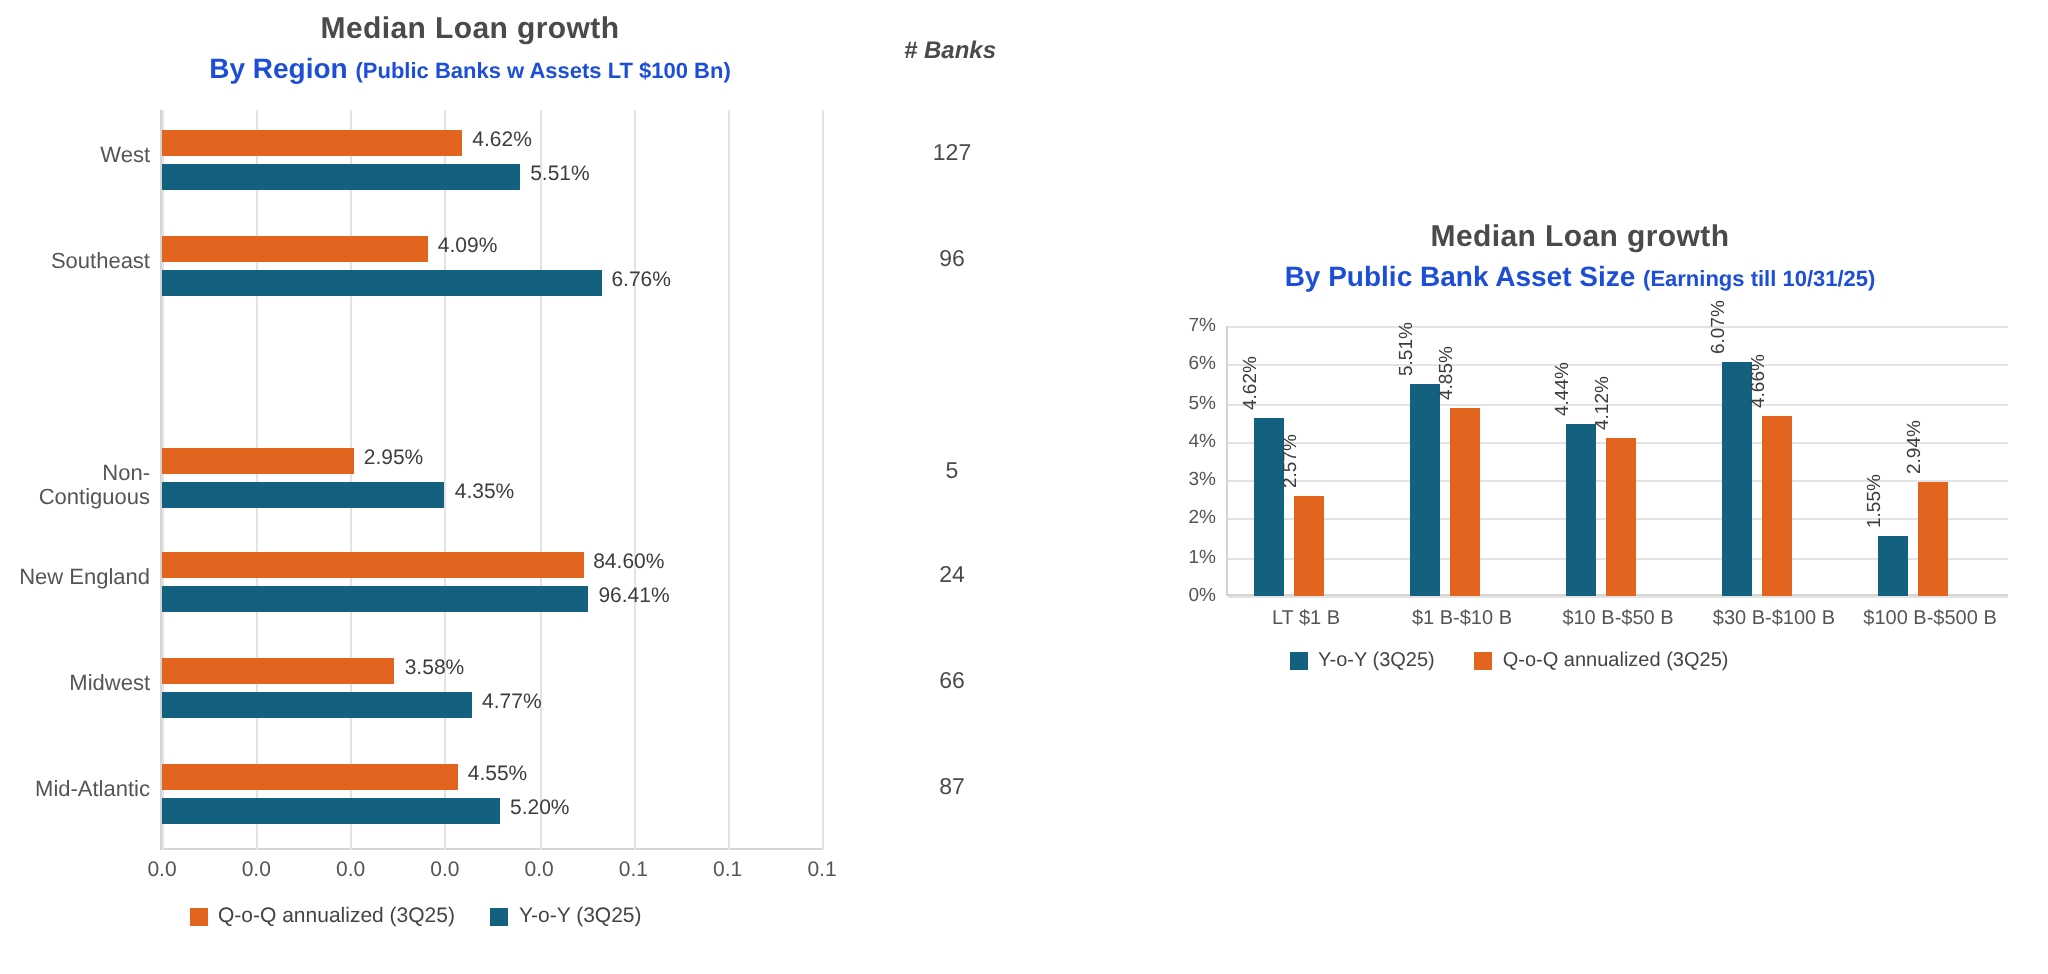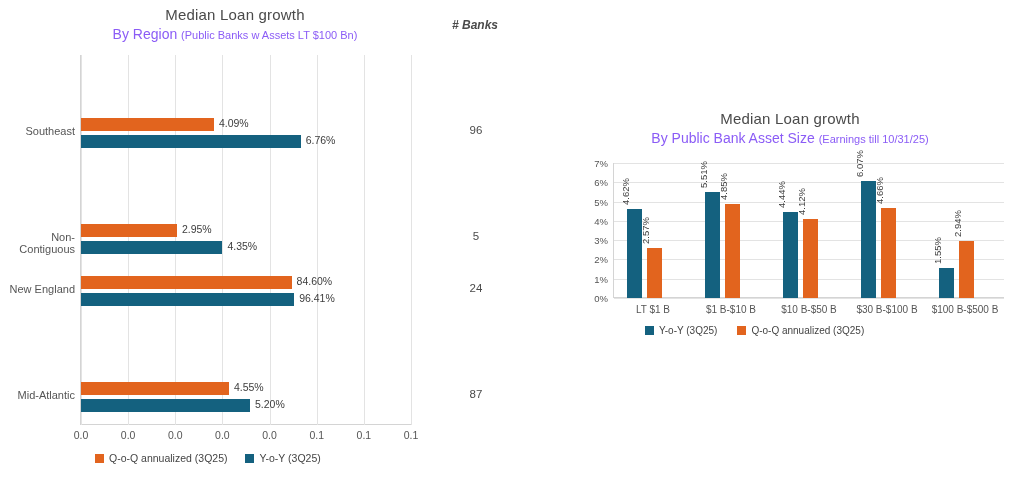--- a/index.html
+++ b/index.html
@@ -21,29 +21,30 @@
 
   
   #left-panel {
     left: 0;
     top: 0;
     width: 520px;
     height: 487px;
   }
   .title-block {
     text-align: center;
+    font-weight: bold;
   }
   .chart-title {
     font-size: 15px;
     color: #4a4a4a;
     letter-spacing: .2px;
   }
   .chart-subtitle {
     font-size: 14px;
-    color: #8b5cf6;
+    color: #1d4ed8;
     margin-top: 3px;
   }
   .chart-subtitle .small {
     font-size: 11px;
   }
   #left-title {
     position: absolute;
     left: 60px;
     top: 6px;
     width: 350px;
@@ -253,20 +254,28 @@
       <div class="gridline" style="left: 141.429px;"></div>
       <div class="xtick" style="left: 141.429px;">0.0</div>
       <div class="gridline" style="left: 188.571px;"></div>
       <div class="xtick" style="left: 188.571px;">0.0</div>
       <div class="gridline" style="left: 235.714px;"></div>
       <div class="xtick" style="left: 235.714px;">0.1</div>
       <div class="gridline" style="left: 282.857px;"></div>
       <div class="xtick" style="left: 282.857px;">0.1</div>
       <div class="gridline" style="left: 330px;"></div>
       <div class="xtick" style="left: 330px;">0.1</div>
+      <div class="cat-group" style="top: 0px; height: 52.8571px;">
+        <div class="cat-label">West</div>
+        <div class="bar orange" style="width: 150.15px;"></div>
+        <div class="bar-label orange-lab" style="left: 155.15px;">4.62%</div>
+        <div class="bar blue" style="width: 179.075px;"></div>
+        <div class="bar-label blue-lab" style="left: 184.075px;">5.51%</div>
+        <div class="bank-count">127</div>
+      </div>
       <div class="cat-group" style="top: 52.8571px; height: 52.8571px;">
         <div class="cat-label">Southeast</div>
         <div class="bar orange" style="width: 132.925px;"></div>
         <div class="bar-label orange-lab" style="left: 137.925px;">4.09%</div>
         <div class="bar blue" style="width: 219.7px;"></div>
         <div class="bar-label blue-lab" style="left: 224.7px;">6.76%</div>
         <div class="bank-count">96</div>
       </div>
       <div class="cat-group" style="top: 158.571px; height: 52.8571px;">
         <div class="cat-label">Non-Contiguous</div>
@@ -276,20 +285,28 @@
         <div class="bar-label blue-lab" style="left: 146.375px;">4.35%</div>
         <div class="bank-count">5</div>
       </div>
       <div class="cat-group" style="top: 211.429px; height: 52.8571px;">
         <div class="cat-label">New England</div>
         <div class="bar orange" style="width: 210.6px;"></div>
         <div class="bar-label orange-lab" style="left: 215.6px;">84.60%</div>
         <div class="bar blue" style="width: 213.2px;"></div>
         <div class="bar-label blue-lab" style="left: 218.2px;">96.41%</div>
         <div class="bank-count">24</div>
+      </div>
+      <div class="cat-group" style="top: 264.286px; height: 52.8571px;">
+        <div class="cat-label">Midwest</div>
+        <div class="bar orange" style="width: 116.35px;"></div>
+        <div class="bar-label orange-lab" style="left: 121.35px;">3.58%</div>
+        <div class="bar blue" style="width: 155.025px;"></div>
+        <div class="bar-label blue-lab" style="left: 160.025px;">4.77%</div>
+        <div class="bank-count">66</div>
       </div>
       <div class="cat-group" style="top: 317.143px; height: 52.8571px;">
         <div class="cat-label">Mid-Atlantic</div>
         <div class="bar orange" style="width: 147.875px;"></div>
         <div class="bar-label orange-lab" style="left: 152.875px;">4.55%</div>
         <div class="bar blue" style="width: 169px;"></div>
         <div class="bar-label blue-lab" style="left: 174px;">5.20%</div>
         <div class="bank-count">87</div>
       </div>
     </div>

